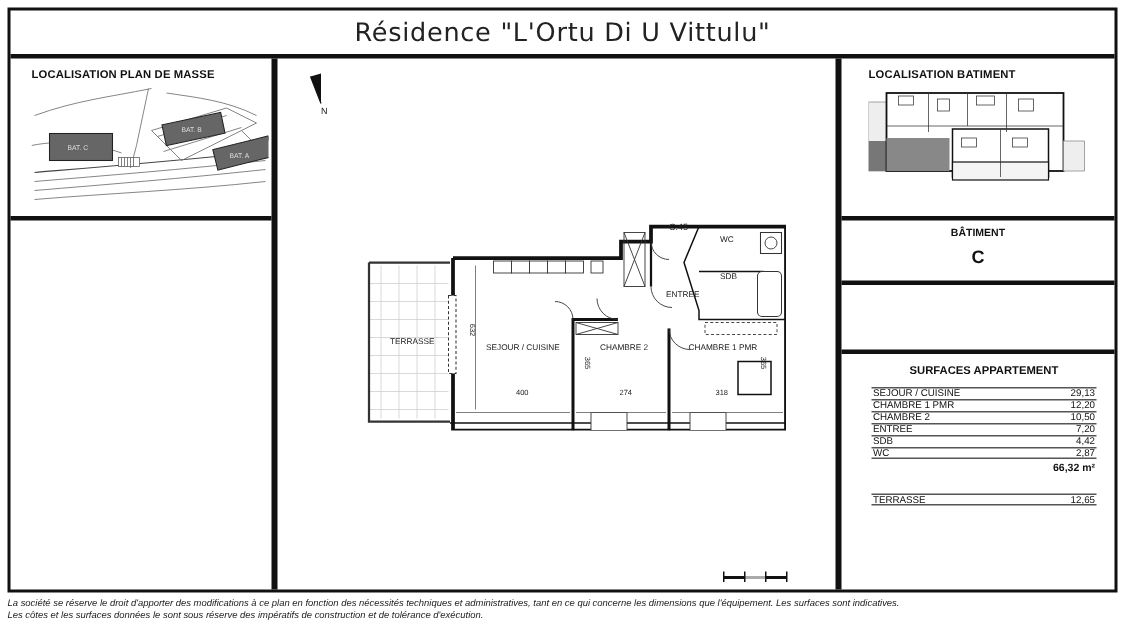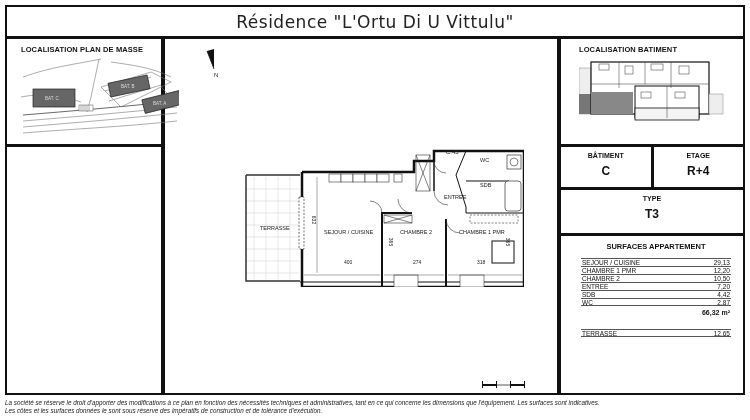--- a/index.html
+++ b/index.html
@@ -1,20 +1,20 @@
 <!DOCTYPE html>
 <html><head>
 <meta charset="utf-8">
 <style>
   * { box-sizing: border-box; margin: 0; padding: 0; }
   body { width: 750px; height: 420px; background: #fff; font-family: "Liberation Sans", sans-serif; color: #111; position: relative; overflow: hidden; }
   .frame { position: absolute; left: 5px; top: 5px; width: 740px; height: 390px; border: 2px solid #111; }
   .title-bar { position: absolute; left: 0; top: 0; width: 736px; height: 32px; border-bottom: 3px solid #111; display: flex; align-items: center; justify-content: center; }
   .title-bar span { font-family: "DejaVu Sans", sans-serif; font-size: 17px; letter-spacing: 0.5px; color: #222; }
-  .col-left { position: absolute; left: 0; top: 32px; width: 158px; height: 354px; border-right: 4px solid #111; }
+  .col-left { position: absolute; left: 0; top: 32px; width: 178px; height: 354px; border-right: 4px solid #111; }
   .col-mid { position: absolute; left: 187px; top: 32px; width: 363px; height: 354px; }
   .col-right { position: absolute; left: 550px; top: 32px; width: 186px; height: 354px; border-left: 4px solid #111; }
   .sec-label { font-size: 7.5px; font-weight: bold; letter-spacing: 0.1px; }
   .left-top { height: 108px; border-bottom: 3px solid #111; padding: 6px 0 0 14px; }
   .mini-map { margin-top: 3px; width: 158px; height: 80px; position: relative; }
   .right-top { height: 108px; border-bottom: 3px solid #111; padding: 6px 0 0 18px; }
   .mini-plan { margin-top: 4px; width: 145px; height: 64px; position: relative; }
   .info-grid { border-bottom: 3px solid #111; }
   .info-row { display: flex; height: 43px; border-bottom: 3px solid #111; }
   .info-row:last-child { border-bottom: none; }
@@ -218,30 +218,22 @@
         </svg>
       </div>
     </div>
 
     <div class="info-grid">
       <div class="info-row">
         <div class="info-cell">
           <div class="lbl">BÂTIMENT</div>
           <div class="val">C</div>
         </div>
-        <div class="info-cell">
-          <div class="lbl">ETAGE</div>
-          <div class="val">R+4</div>
-        </div>
       </div>
       <div class="info-row">
-        <div class="info-cell">
-          <div class="lbl">TYPE</div>
-          <div class="val">T3</div>
-        </div>
       </div>
     </div>
 
     <div class="surfaces">
       <h3>SURFACES APPARTEMENT</h3>
       <div class="surf-row">
           <span>SEJOUR / CUISINE</span>
           <span>29,13</span>
         </div>
       <div class="surf-row">

